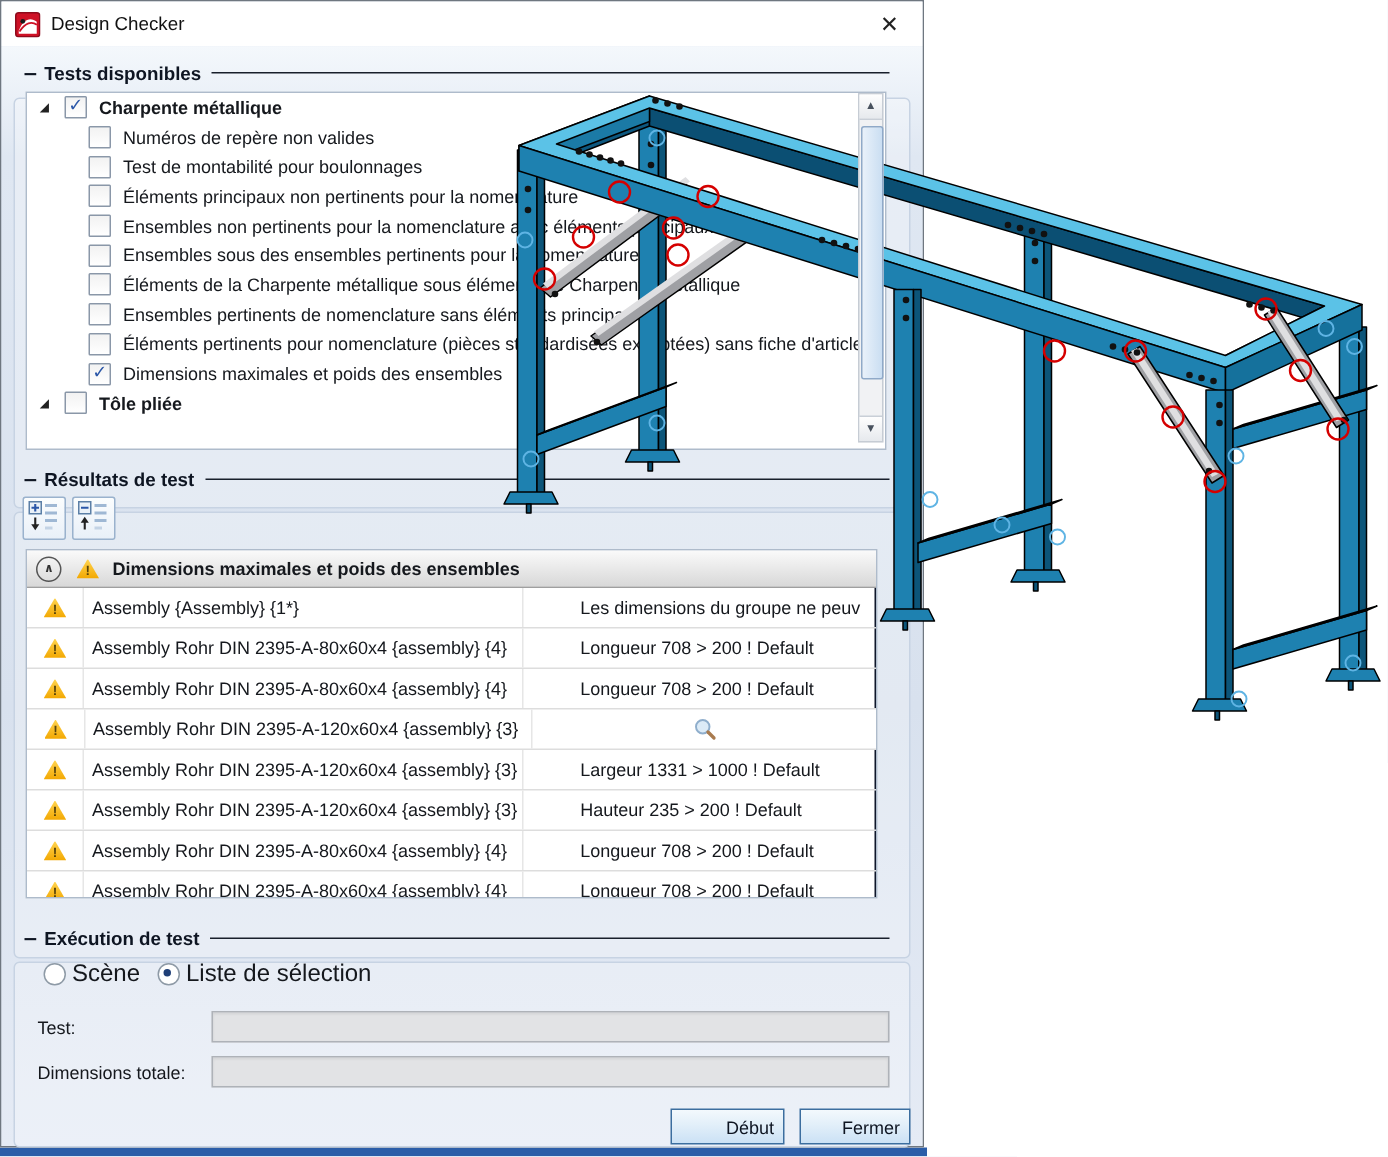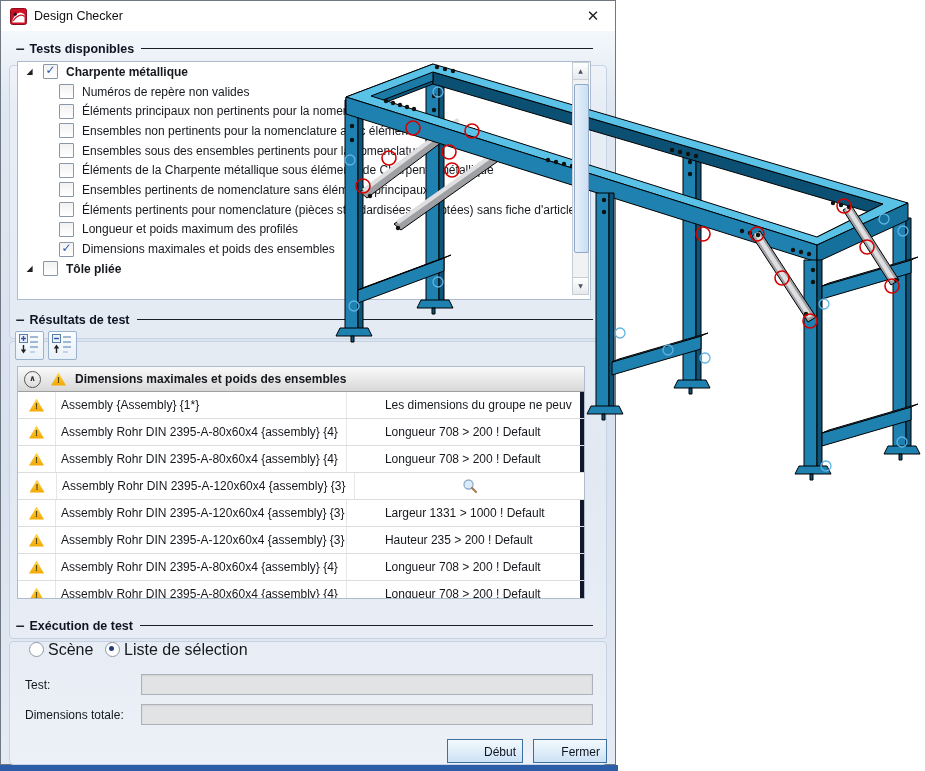--- a/index.html
+++ b/index.html
@@ -67,21 +67,21 @@
         background:linear-gradient(180deg,#FFD34F,#F2A700);
         clip-path:polygon(50% 0,100% 100%,0 100%);}
   .warn b{position:absolute;left:0;right:0;top:2px;text-align:center;font-size:9px;
           color:#57430A;font-style:normal;}
   .rheader .htext{margin-left:9px;}
   .rrow{height:26px;display:flex;align-items:center;border-bottom:1px solid #DDDDDD;font-size:12px;}
   .cell{overflow:hidden;white-space:nowrap;}
   .c-icon{width:38px;display:flex;justify-content:center;border-right:1px solid #E6E6E6;height:100%;align-items:center;}
   .c-icon .warn{margin-left:0;}
   .c-name{width:292px;padding-left:5px;border-right:1px solid #E6E6E6;height:100%;display:flex;align-items:center;}
-  .c-msg{width:200px;padding-left:6px;border-right:4px solid #0f172a;height:100%;display:flex;align-items:center;margin-left:32px;}
+  .c-msg{width:200px;padding-left:6px;border-right:1px solid #0f172a;height:100%;display:flex;align-items:center;margin-left:32px;}
   .c-zoom{flex:1;display:flex;justify-content:center;align-items:center;height:100%;}
 
   
   .radio{position:absolute;width:13px;height:13px;border:1px solid #8E9AA6;border-radius:50%;
          background:#FFF;cursor:pointer;}
   .radio .dot{position:absolute;left:3px;top:3px;width:5px;height:5px;border-radius:50%;background:#1F3F77;}
   .rlabel{position:absolute;font-size:16px;cursor:pointer;}
   .flabel{position:absolute;font-size:12px;}
   .pfield{position:absolute;height:19px;background:#E2E3E5;border:1px solid #AEB2B8;
           box-shadow:inset 0 1px 2px rgba(0,0,0,0.08);}
@@ -145,20 +145,24 @@
             <i class="glyph">✓</i>
           </span>
         <span class="tl bold">Charpente métallique</span>
       </div>
       <div class="trow child">
         <span class="cb"></span>
         <span class="tl">Numéros de repère non valides</span>
       </div>
       <div class="trow child">
         <span class="cb"></span>
+        <span class="tl">Test de montabilité pour boulonnages</span>
+      </div>
+      <div class="trow child">
+        <span class="cb"></span>
         <span class="tl">Éléments principaux non pertinents pour la nomenclature</span>
       </div>
       <div class="trow child">
         <span class="cb"></span>
         <span class="tl">Ensembles non pertinents pour la nomenclature avec éléments principaux</span>
       </div>
       <div class="trow child">
         <span class="cb"></span>
         <span class="tl">Ensembles sous des ensembles pertinents pour la nomenclature</span>
       </div>
@@ -166,24 +170,20 @@
         <span class="cb"></span>
         <span class="tl">Éléments de la Charpente métallique sous éléments de Charpente métallique</span>
       </div>
       <div class="trow child">
         <span class="cb"></span>
         <span class="tl">Ensembles pertinents de nomenclature sans éléments principaux</span>
       </div>
       <div class="trow child">
         <span class="cb"></span>
         <span class="tl">Éléments pertinents pour nomenclature (pièces standardisées exceptées) sans fiche d'article</span>
-      </div>
-      <div class="trow child">
-        <span class="cb"></span>
-        <span class="tl">Longueur et poids maximum des profilés</span>
       </div>
       <div class="trow child">
         <span class="cb">
             <i class="glyph">✓</i>
           </span>
         <span class="tl">Dimensions maximales et poids des ensembles</span>
       </div>
       <div class="trow root">
         <span class="exp glyph">◢</span>
         <span class="cb"></span>

